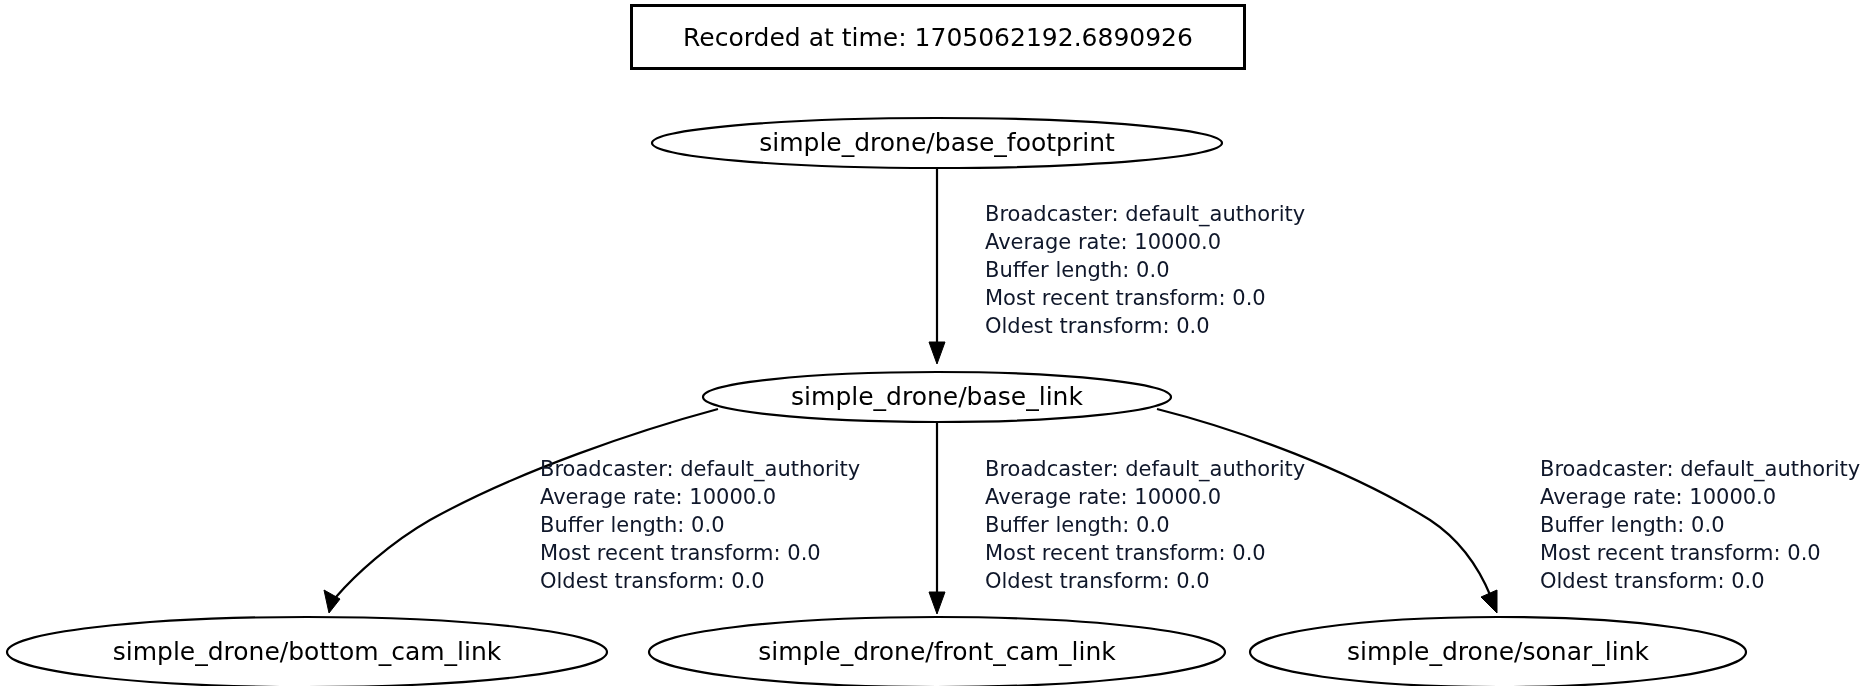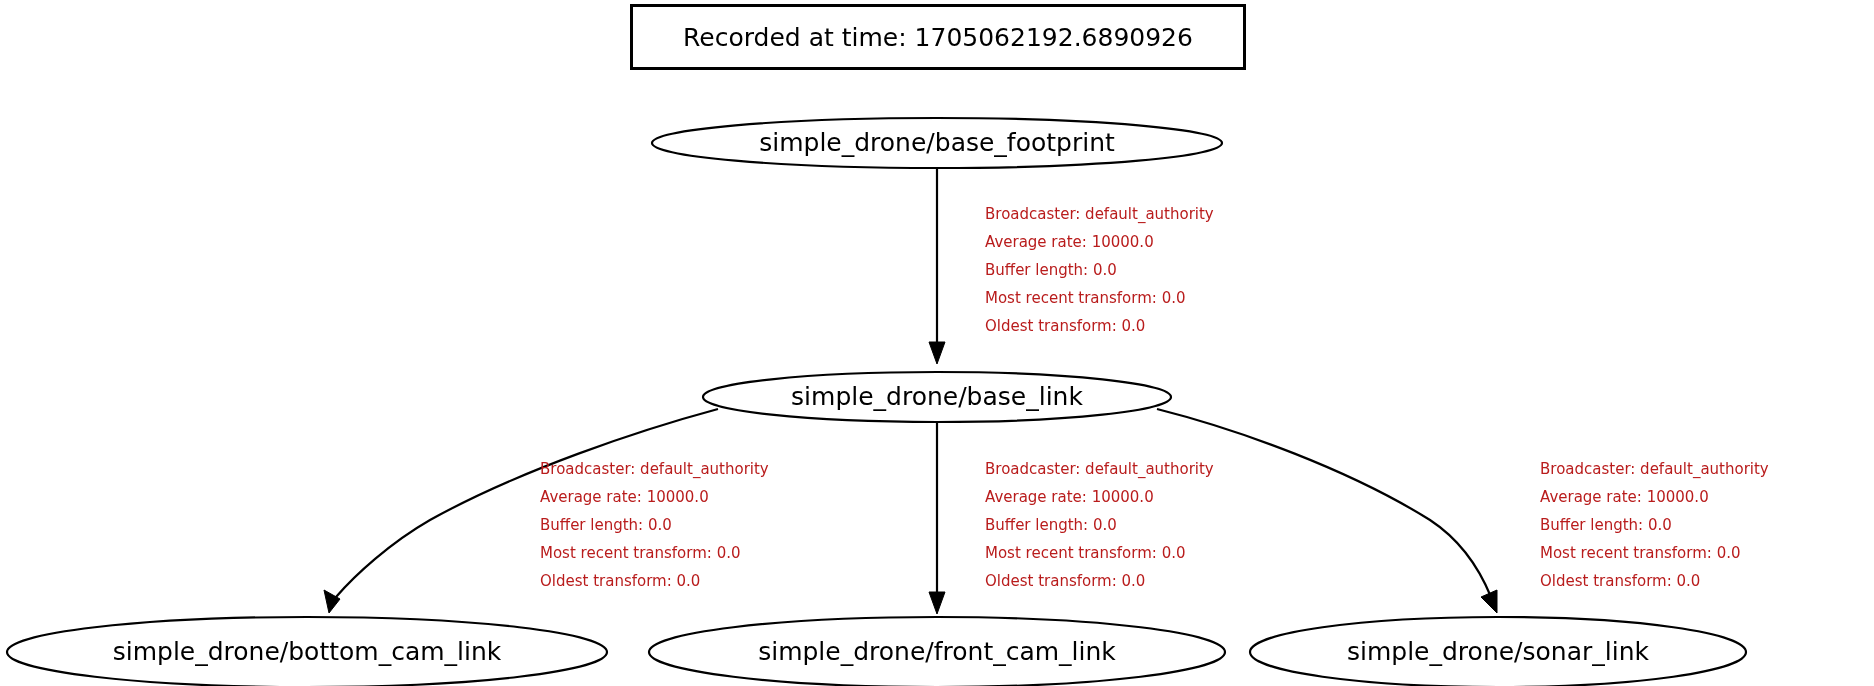--- a/index.html
+++ b/index.html
@@ -56,23 +56,23 @@
   .title-label {
     font-family: "DejaVu Sans", sans-serif;
     font-size: 25px;
     fill: #000000;
     text-anchor: middle;
     dominant-baseline: middle;
   }
   .edge-label-block {
     position: absolute;
     font-family: "DejaVu Sans", sans-serif;
-    font-size: 15px;
+    font-size: 21px;
     line-height: 28px;
-    color: #b91c1c;
+    color: #0f172a;
     white-space: nowrap;
   }
 </style>
 </head>
 <body>
 
 <div id="canvas">
 
   <svg id="graph-svg" viewBox="0 0 1874 686">
 

